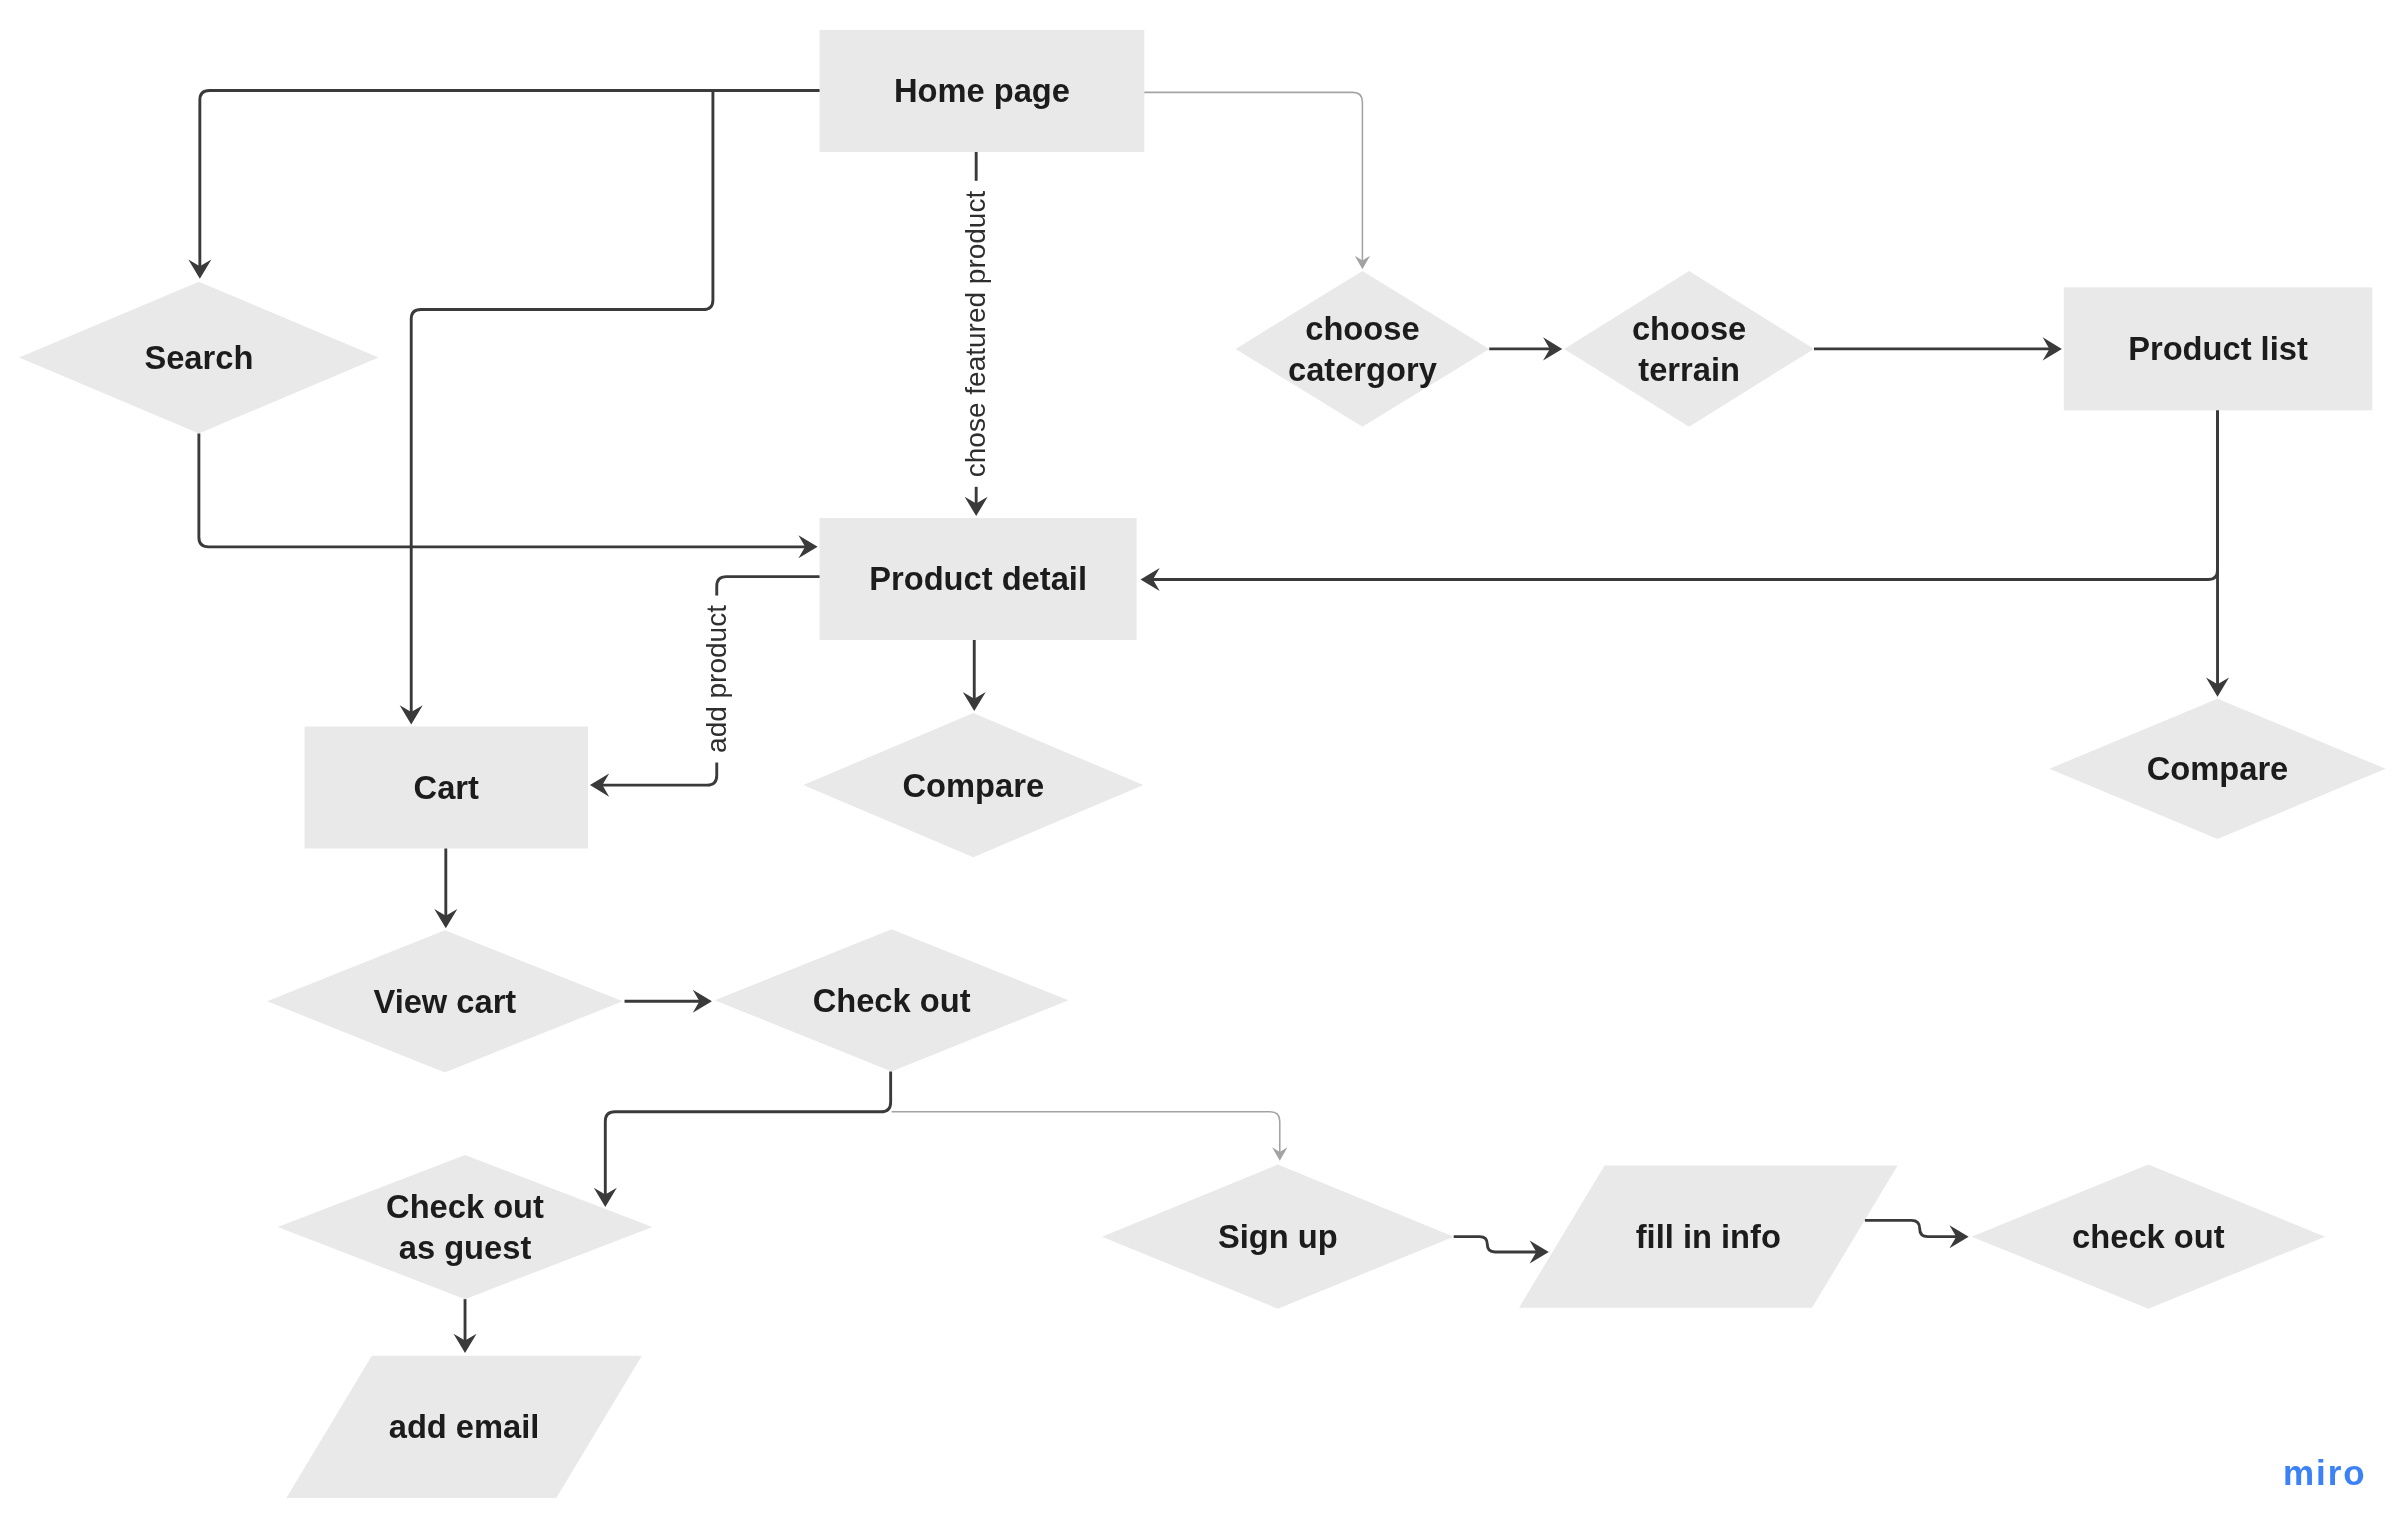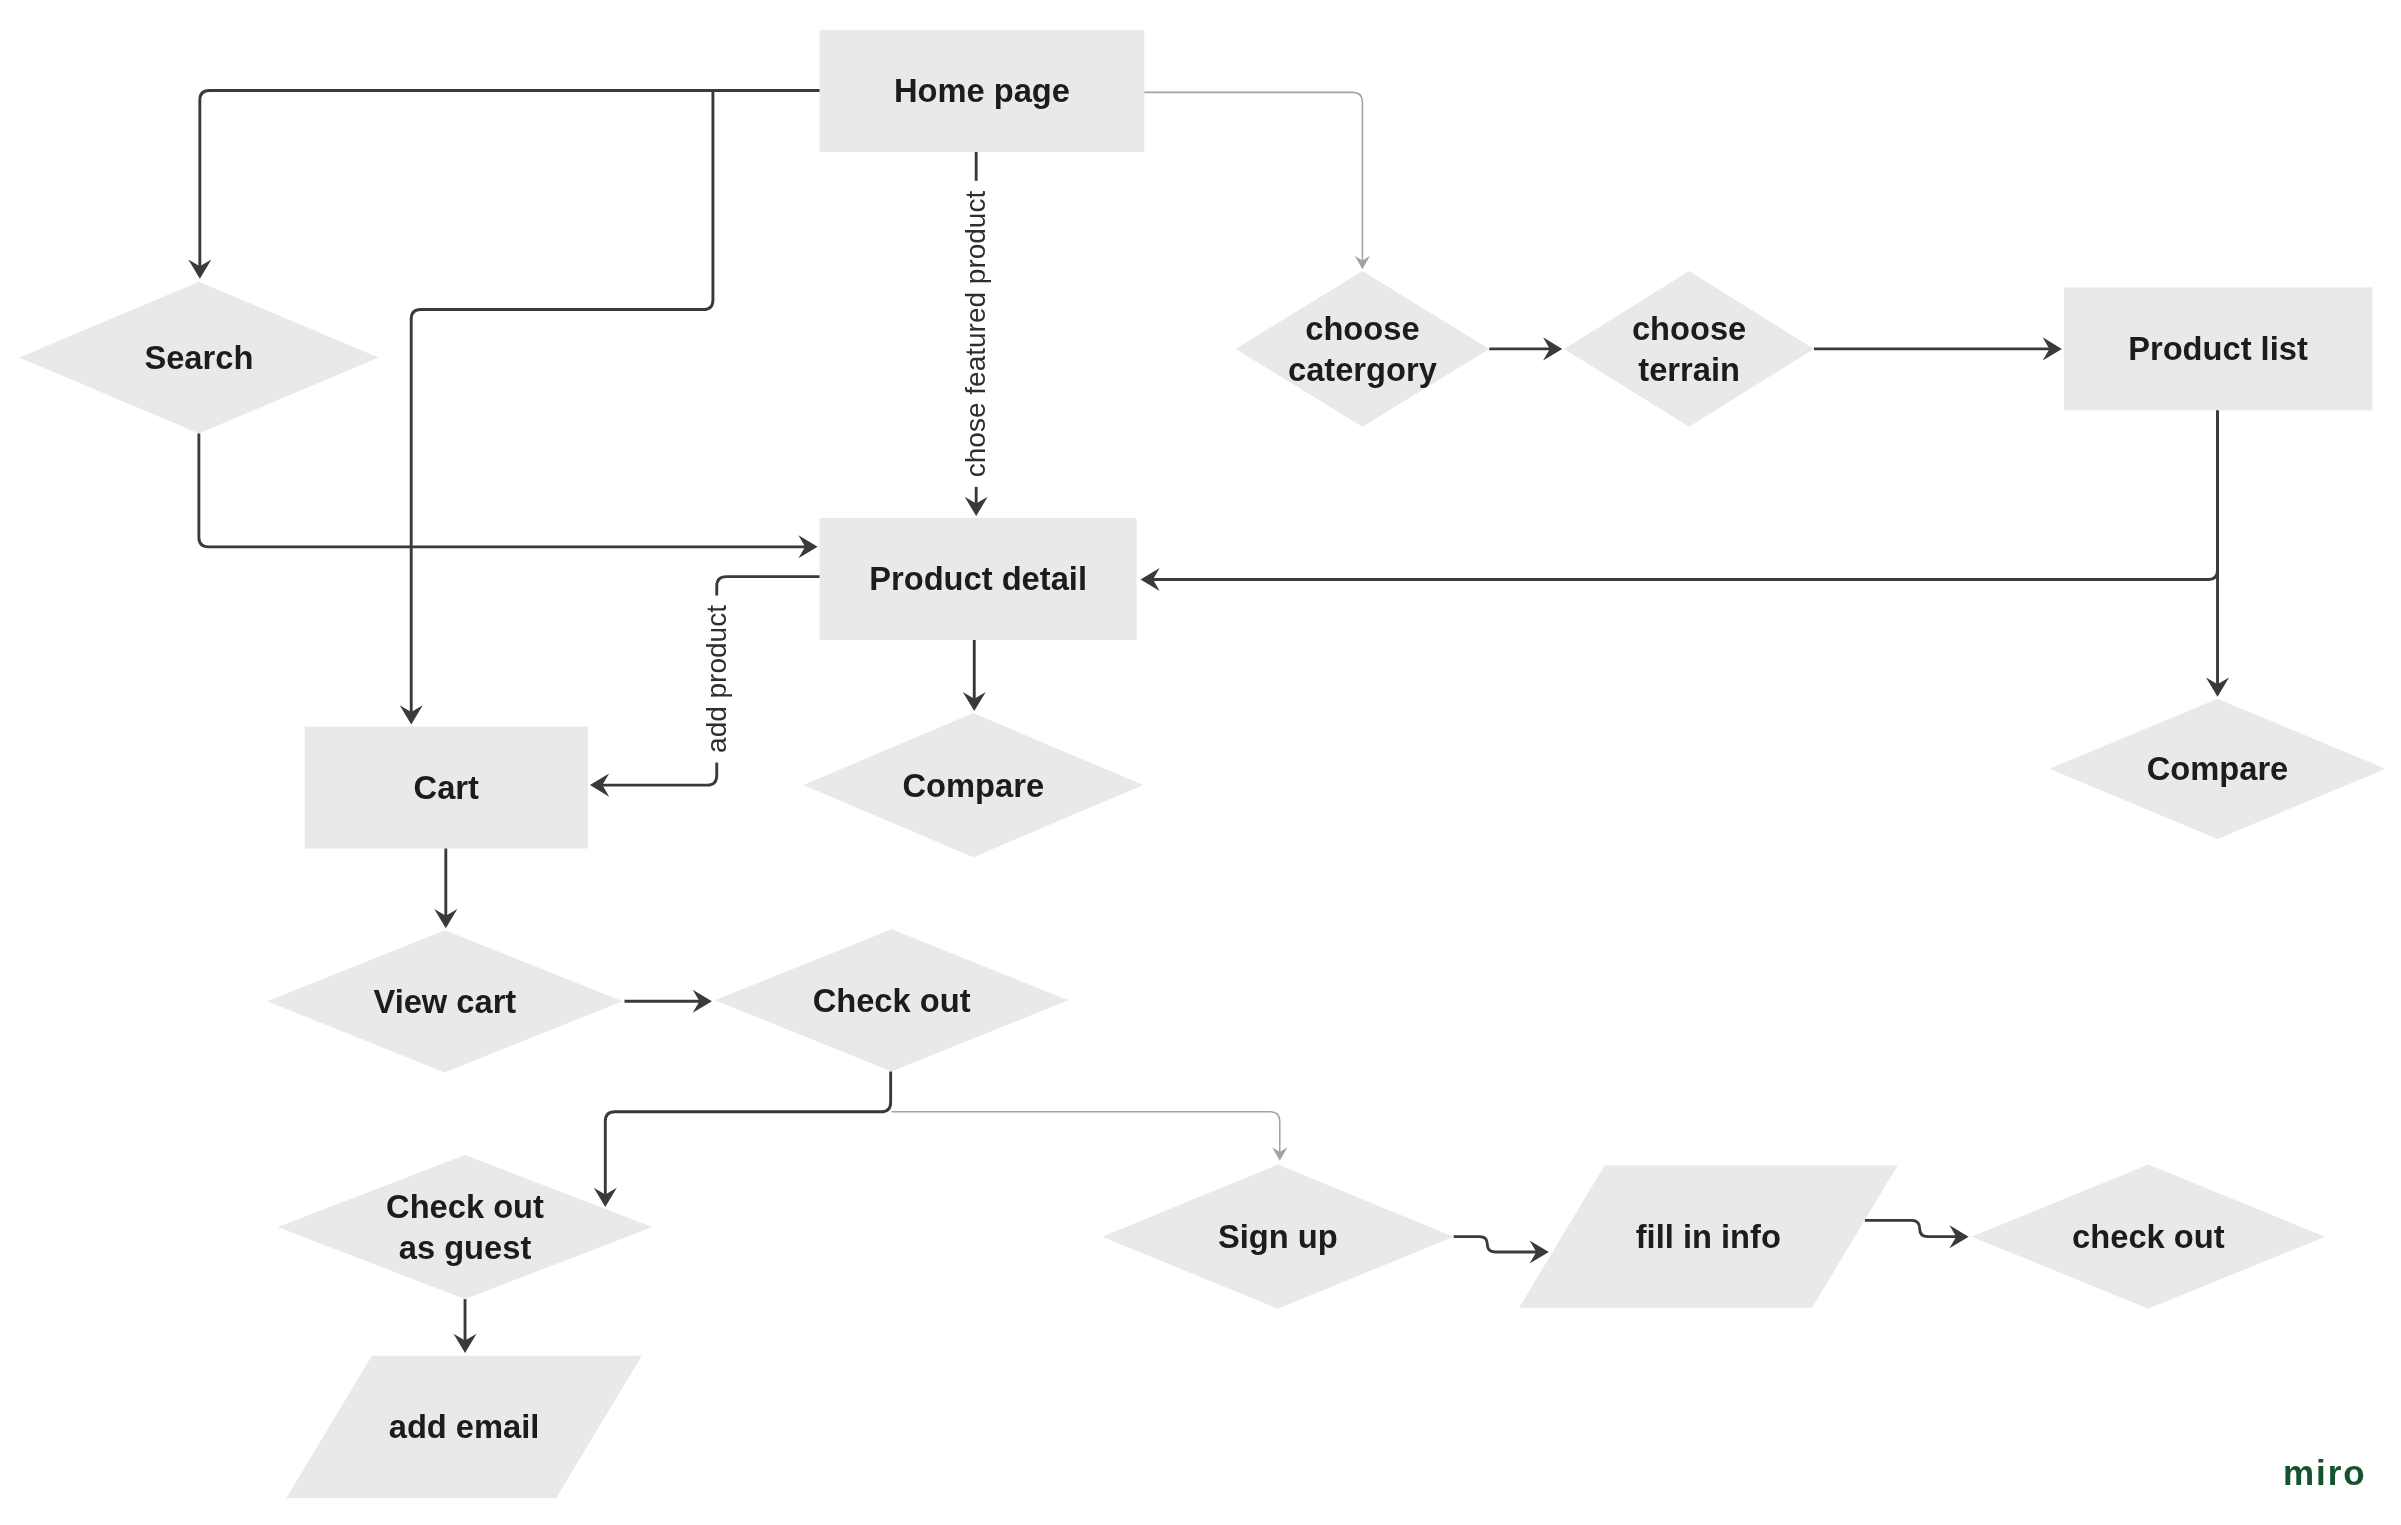--- a/index.html
+++ b/index.html
@@ -16,21 +16,21 @@
     font-weight:400;
     padding:3.8px 9.6px;
     white-space:nowrap;
     line-height:1.1;
   }
   #label-featured{left:976px;top:334px;}
   #label-addproduct{left:717px;top:679px;}
   .watermark{
     position:absolute;
     left:2283px;top:1453px;
-    color:#14532d;
+    color:#3b82f6;
     font-size:35px;
     font-weight:bold;
     letter-spacing:1.9px;
   }
 </style>
 </head>
 <body>
 
 <div class="board">
   <svg id="diagram-svg" width="2402" height="1526" viewBox="0 0 2500 1588">

